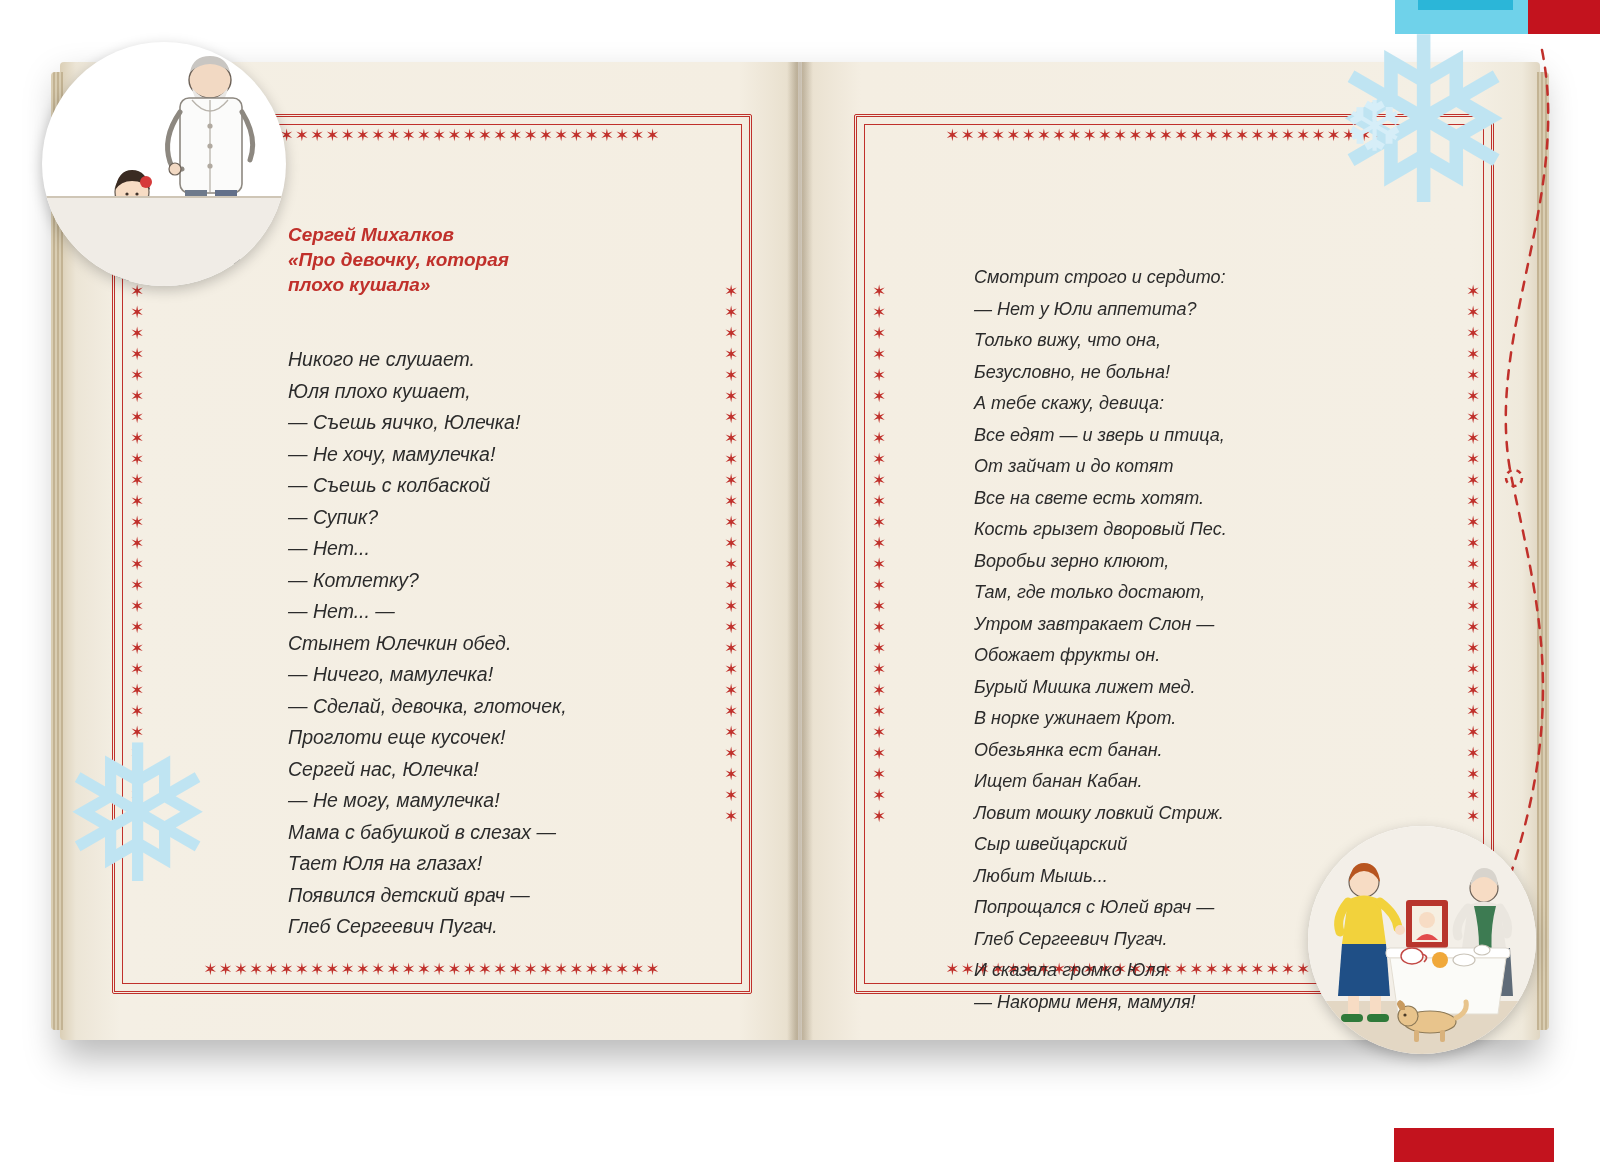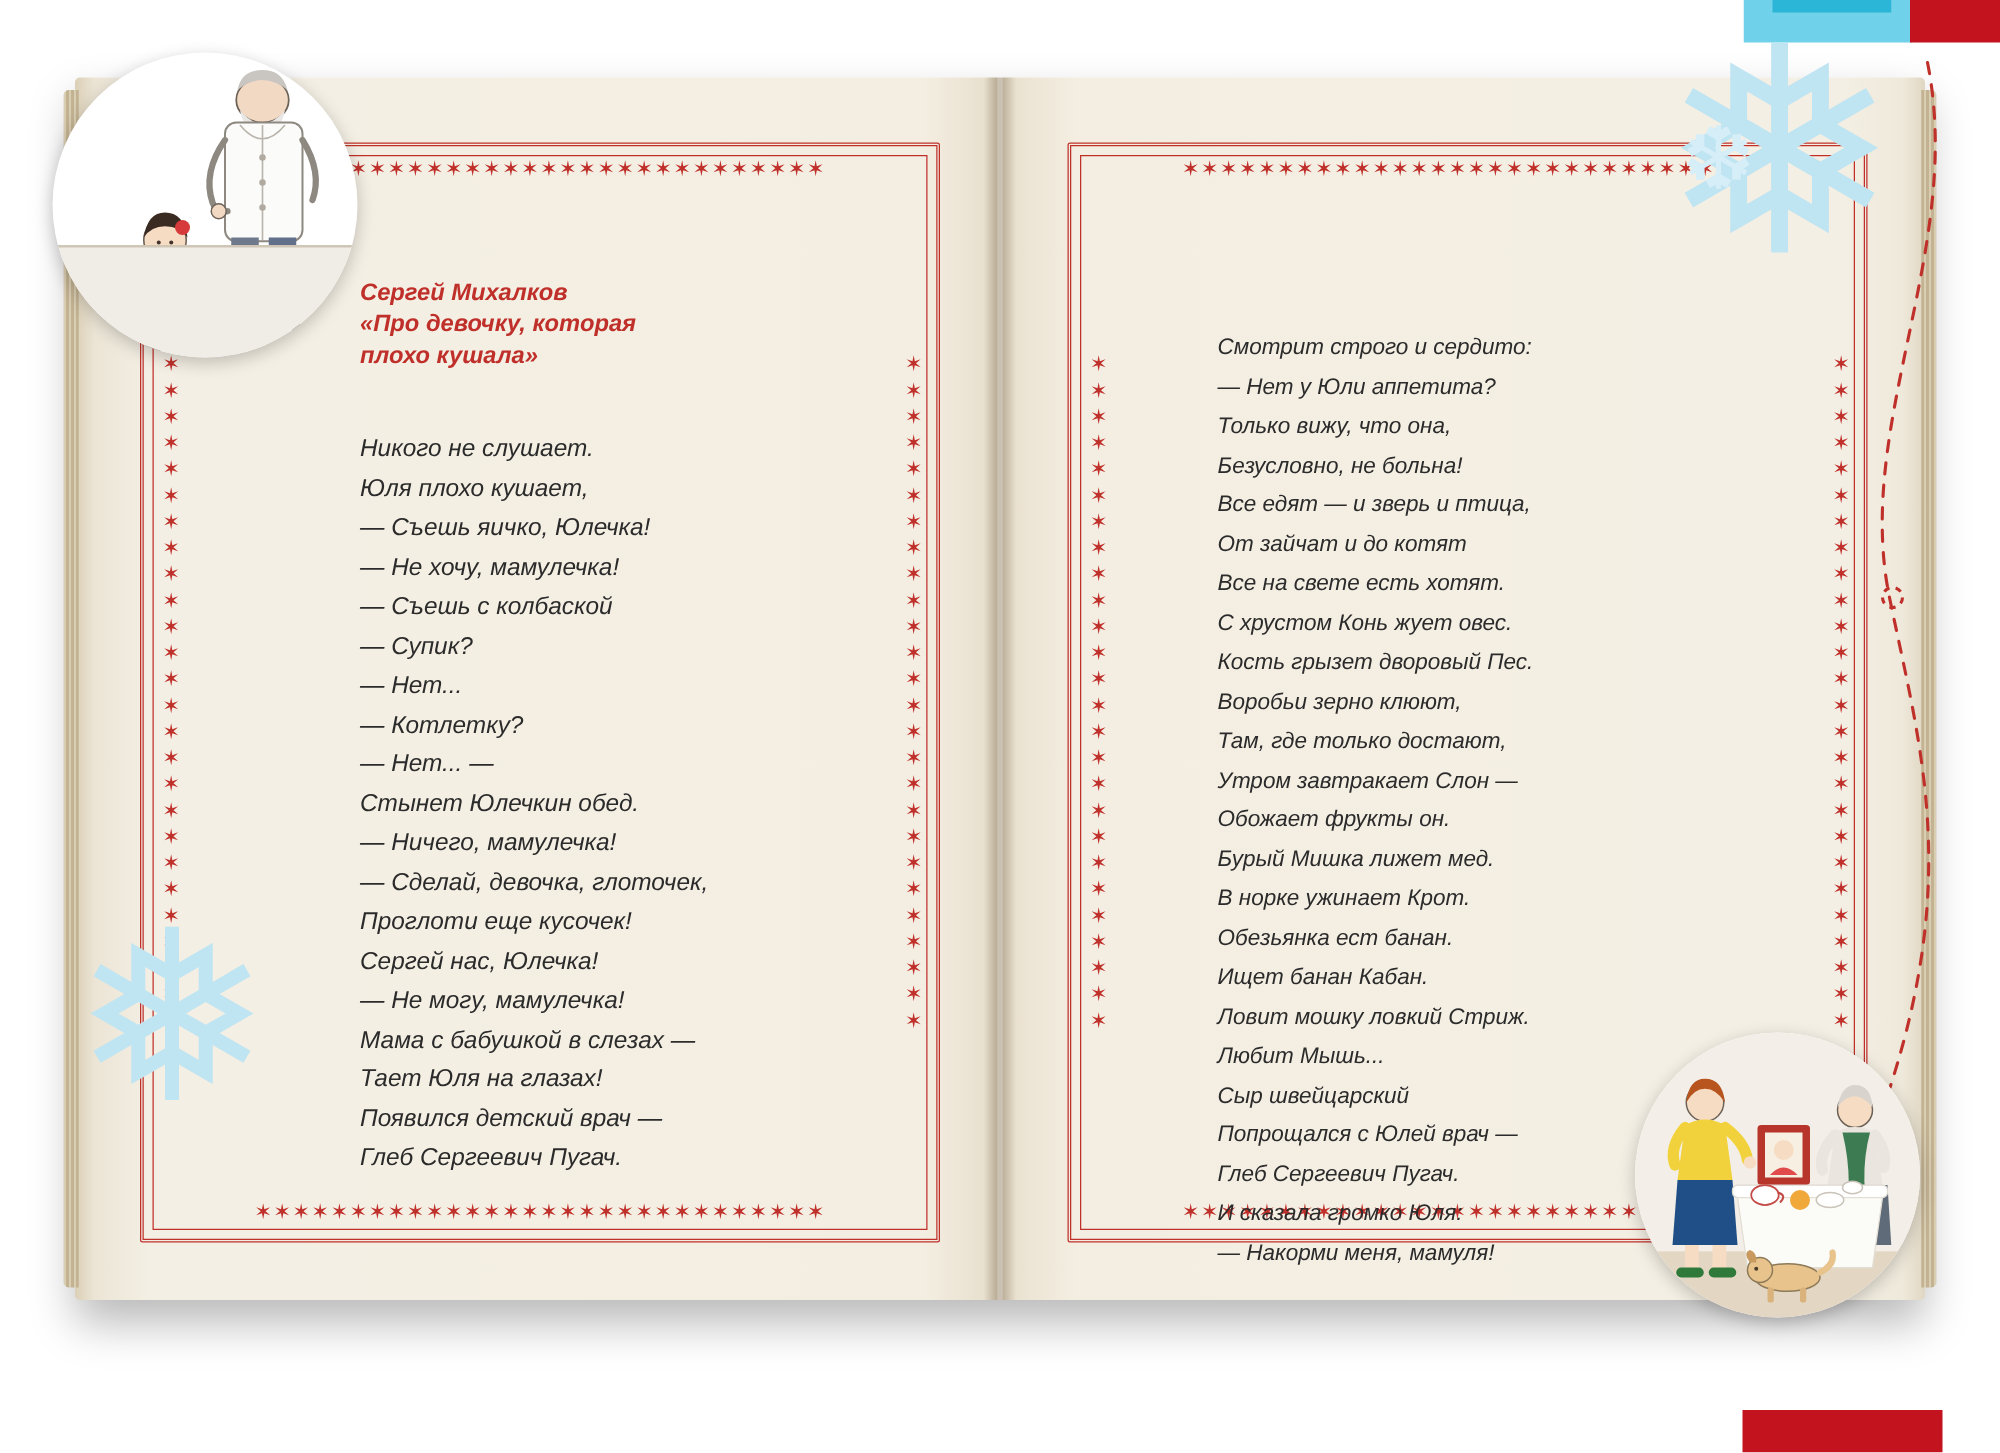--- a/index.html
+++ b/index.html
@@ -329,36 +329,36 @@
         <div class="frame-orn bottom">✶✶✶✶✶✶✶✶✶✶✶✶✶✶✶✶✶✶✶✶✶✶✶✶✶✶✶✶✶✶</div>
         <div class="frame-orn side l">✶✶✶✶✶✶✶✶✶✶✶✶✶✶✶✶✶✶✶✶✶✶✶✶✶✶</div>
         <div class="frame-orn side r">✶✶✶✶✶✶✶✶✶✶✶✶✶✶✶✶✶✶✶✶✶✶✶✶✶✶</div>
       </div>
 
       <div class="poem-right">
         <div class="poem-line">Смотрит строго и сердито:</div>
         <div class="poem-line">— Нет у Юли аппетита?</div>
         <div class="poem-line">Только вижу, что она,</div>
         <div class="poem-line">Безусловно, не больна!</div>
+        <div class="poem-line">А тебе скажу, девица:</div>
         <div class="poem-line">Все едят — и зверь и птица,</div>
         <div class="poem-line">От зайчат и до котят</div>
         <div class="poem-line">Все на свете есть хотят.</div>
-        <div class="poem-line">С хрустом Конь жует овес.</div>
         <div class="poem-line">Кость грызет дворовый Пес.</div>
         <div class="poem-line">Воробьи зерно клюют,</div>
         <div class="poem-line">Там, где только достают,</div>
         <div class="poem-line">Утром завтракает Слон —</div>
         <div class="poem-line">Обожает фрукты он.</div>
         <div class="poem-line">Бурый Мишка лижет мед.</div>
         <div class="poem-line">В норке ужинает Крот.</div>
         <div class="poem-line">Обезьянка ест банан.</div>
         <div class="poem-line">Ищет банан Кабан.</div>
         <div class="poem-line">Ловит мошку ловкий Стриж.</div>
+        <div class="poem-line">Сыр швейцарский</div>
         <div class="poem-line">Любит Мышь...</div>
-        <div class="poem-line">Сыр швейцарский</div>
         <div class="poem-line">Попрощался с Юлей врач —</div>
         <div class="poem-line">Глеб Сергеевич Пугач.</div>
         <div class="poem-line">И сказала громко Юля:</div>
         <div class="poem-line">— Накорми меня, мамуля!</div>
       </div>
     </div>
   </div>
 
   <div class="spine"></div>
 </div>

